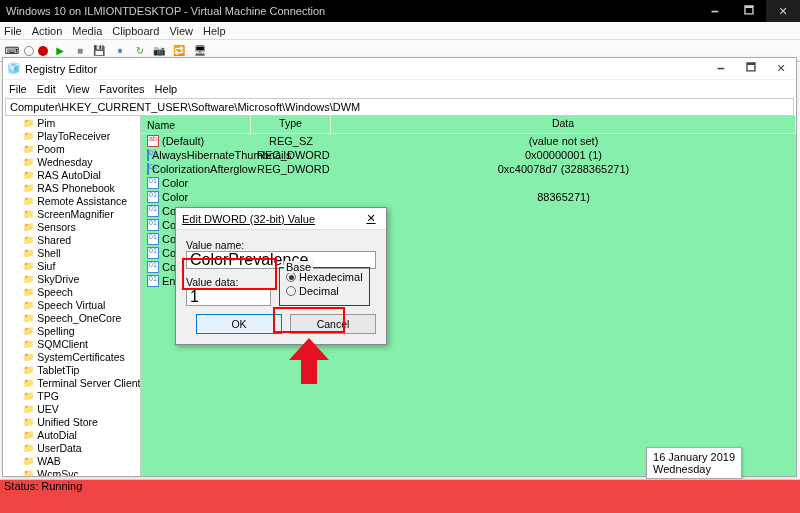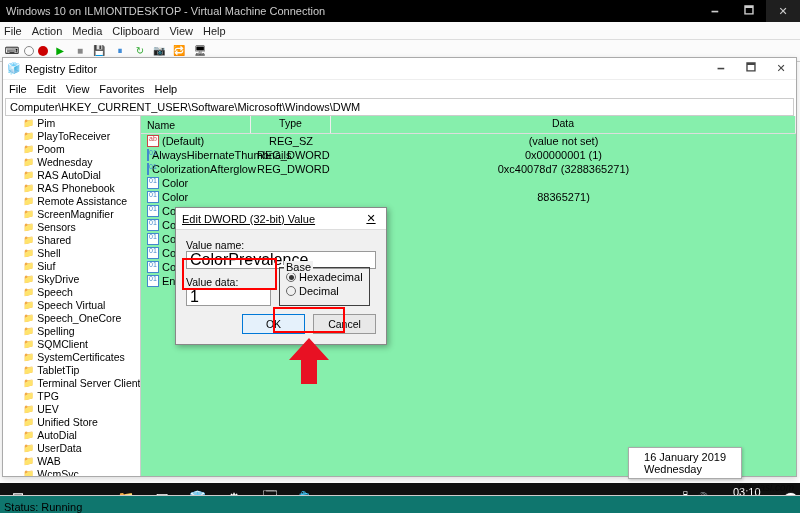--- a/index.html
+++ b/index.html
@@ -61,38 +61,38 @@
 .dlabel { font-size:10.5px; margin-top:3px; }
 .dinput { width:100%; height:18px; border:1px solid #999; background:#fff; padding:0 3px; font-size:16px; }
 .value-row { display:flex; gap:8px; margin-top:4px;}
 .value-row .left { width:85px; }
 .base-group { border:1px solid #404040; padding:2px 6px 4px; font-size:10.5px; position:relative; margin-top:-6px;}
 .base-group .legend { position:absolute; top:-7px; left:4px; background:#f0f0f0; padding:0 2px;}
 .radio-row { display:flex; align-items:center; height:14px; font-size:10.5px; gap:3px;}
 .radio { width:10px;height:10px;border:1px solid #666;border-radius:50%; display:inline-flex; align-items:center; justify-content:center;}
 .radio.sel::after{content:"";width:5px;height:5px;background:#333;border-radius:50%;}
 .dialog-buttons { display:flex; justify-content:flex-end; gap:8px; padding:8px 10px 10px;}
-.dbtn { width:63px; height:20px; border:1px solid #999; background:#e8e8e8; font-size:10.5px;}
+.dbtn { width:86px; height:20px; border:1px solid #999; background:#e8e8e8; font-size:10.5px;}
 .dbtn.primary { border:1px solid #0078d7; background:#e5f1fb;}
 .hilite-vd { position:absolute; left:182px; top:196px; width:95px; height:32px; border:2px solid #f00; pointer-events:none;}
 .hilite-ok { position:absolute; left:273px; top:245px; width:72px; height:26px; border:2px solid #f00; pointer-events:none;}
 
 .red-arrow { position:absolute; left:289px; top:276px; width:40px; height:46px; }
 .red-arrow svg { width:100%; height:100%; }
 
 .taskbar { position:absolute; left:0; bottom:0; width:100%; height:30px; background:#101010; display:flex; align-items:center; }
 .taskbar .tbtn { width:36px; height:30px; display:flex; align-items:center; justify-content:center; color:#fff; font-size:14px;}
 .taskbar .tbtn.win::before{content:"⊞"; font-size:15px;}
 .taskbar .spacer{flex:1;}
 .taskbar .tray { display:flex; align-items:center; color:#fff; font-size:9.5px; padding-right:2px; gap:4px;}
 .taskbar .clock { text-align:center; line-height:11px; padding:0 6px;}
 
-.tooltip-date { position:absolute; right:58px; bottom:34px; background:#fff; border:1px solid #aaa; padding:3px 15px; font-size:10.5px; box-shadow:1px 1px 3px rgba(0,0,0,.2);}
-
-.statusbar { position:absolute; left:0; bottom:0; width:100%; height:18px; background:#0f766e; border-top:1px solid #ccc; padding-left:4px; font-size:10.5px; display:flex; align-items:flex-end;}
+.tooltip-date { position:absolute; right:58px; bottom:34px; background:#fff; border:1px solid #aaa; padding:3px 6px; font-size:10.5px; box-shadow:1px 1px 3px rgba(0,0,0,.2);}
+
+.statusbar { position:absolute; left:0; bottom:0; width:100%; height:34px; background:#ef4444; border-top:1px solid #ccc; padding-left:4px; font-size:10.5px; display:flex; align-items:flex-start;}
 .watermark { position:absolute; right:6px; bottom:20px; color:rgba(0,0,0,.4); font-size:10px; font-style:italic;}
 </style>
 </head>
 <body>
 
 <div class="vm-titlebar">
   <span class="title">Windows 10 on ILMIONTDESKTOP - Virtual Machine Connection</span>
   <div class="ctrl mini"></div>
   <div class="ctrl max"></div>
   <div class="ctrl close"></div>

